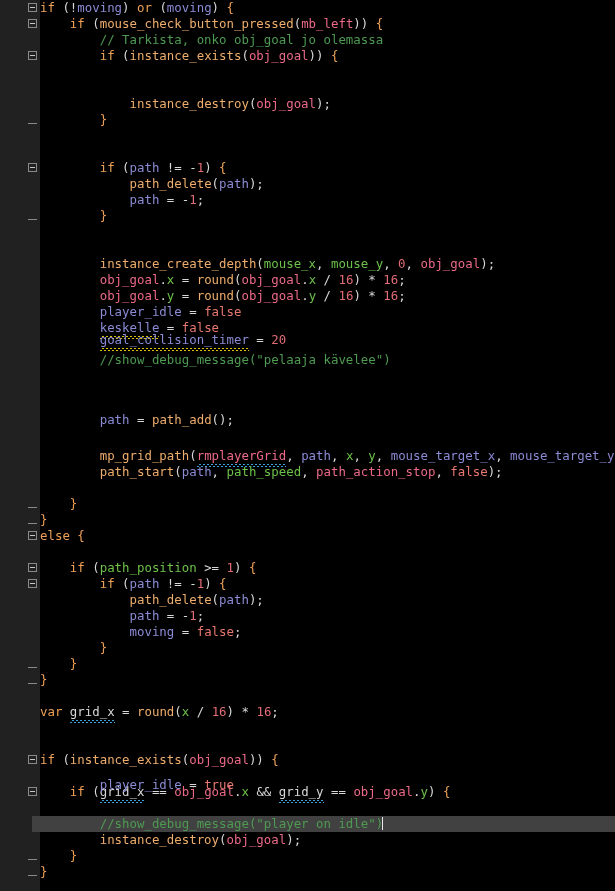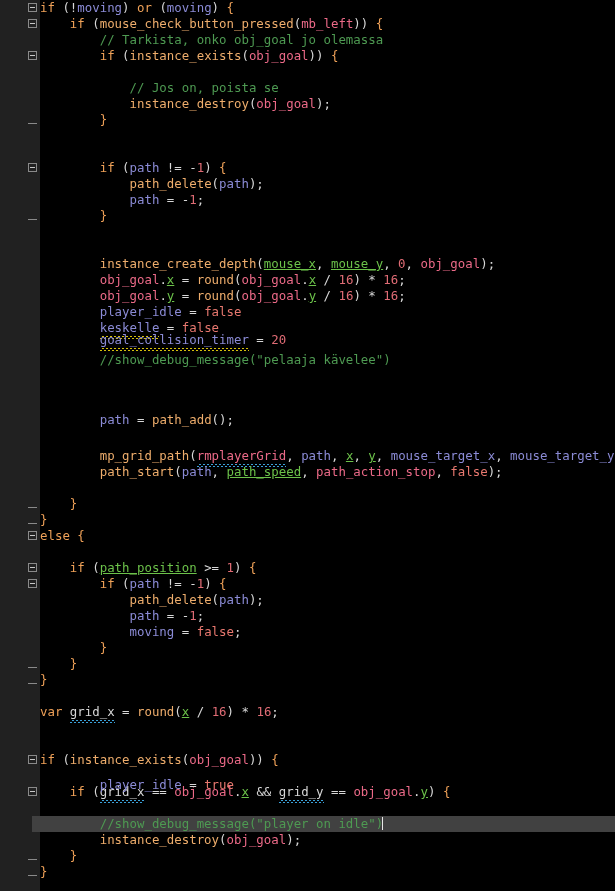--- a/index.html
+++ b/index.html
@@ -84,21 +84,21 @@
 
   
   .kw   { color: #efa158; }          
   .fn   { color: #eead6c; }          
   .com  { color: #4e9a52; text-align: right; }          
   .str  { color: #4e9a52; }          
   .num  { color: #e06c75; }          
   .bool { color: #e8786f; }          
   .res  { color: #ec6a88; }          
   .var  { color: #8b8bd6; }          
-  .grn  { color: #6cc24a; text-decoration: underline; }          
+  .grn  { color: #6cc24a; }          
   .pln  { color: #d8d8d8; }          
   .bra  { color: #efa158; }          
 
   
   .sq {
     position: relative;
     display: inline-block;
   }
   .sq::after {
     content: "";
@@ -162,21 +162,21 @@
     <div class="ln" style="top:0px"><span class="kw">if</span><span class="pln"> (</span><span class="pln">!</span><span class="var">moving</span><span class="pln">) </span><span class="kw">or</span><span class="pln"> (</span><span class="var">moving</span><span class="pln">) </span><span class="bra">{</span></div>
 
     <div class="ln" style="top:16px"><span class="pln">    </span><span class="kw">if</span><span class="pln"> (</span><span class="fn">mouse_check_button_pressed</span><span class="pln">(</span><span class="res">mb_left</span><span class="pln">)) </span><span class="bra">{</span></div>
 
     <div class="ln" style="top:32px"><span class="pln">        </span><span class="com">// Tarkista, onko obj_goal jo olemassa</span></div>
 
     <div class="ln" style="top:48px"><span class="pln">        </span><span class="kw">if</span><span class="pln"> (</span><span class="fn">instance_exists</span><span class="pln">(</span><span class="res">obj_goal</span><span class="pln">)) </span><span class="bra">{</span></div>
 
     <div class="ln" style="top:64px"></div>
 
-    <div class="ln" style="top:80px"><span class="pln">            </span><span class="com">// Jos on, poista se</span></div>
+    <div class="ln" style="top:80px"><span class="pln">            </span></div>
 
     <div class="ln" style="top:96px"><span class="pln">            </span><span class="fn">instance_destroy</span><span class="pln">(</span><span class="res">obj_goal</span><span class="pln">);</span></div>
 
     <div class="ln" style="top:112px"><span class="pln">        </span><span class="bra">}</span></div>
 
     <div class="ln" style="top:128px"></div>
 
 
     <div class="ln" style="top:160px"><span class="pln">        </span><span class="kw">if</span><span class="pln"> (</span><span class="var">path</span><span class="pln"> != </span><span class="pln">-</span><span class="num">1</span><span class="pln">) </span><span class="bra">{</span></div>
 

